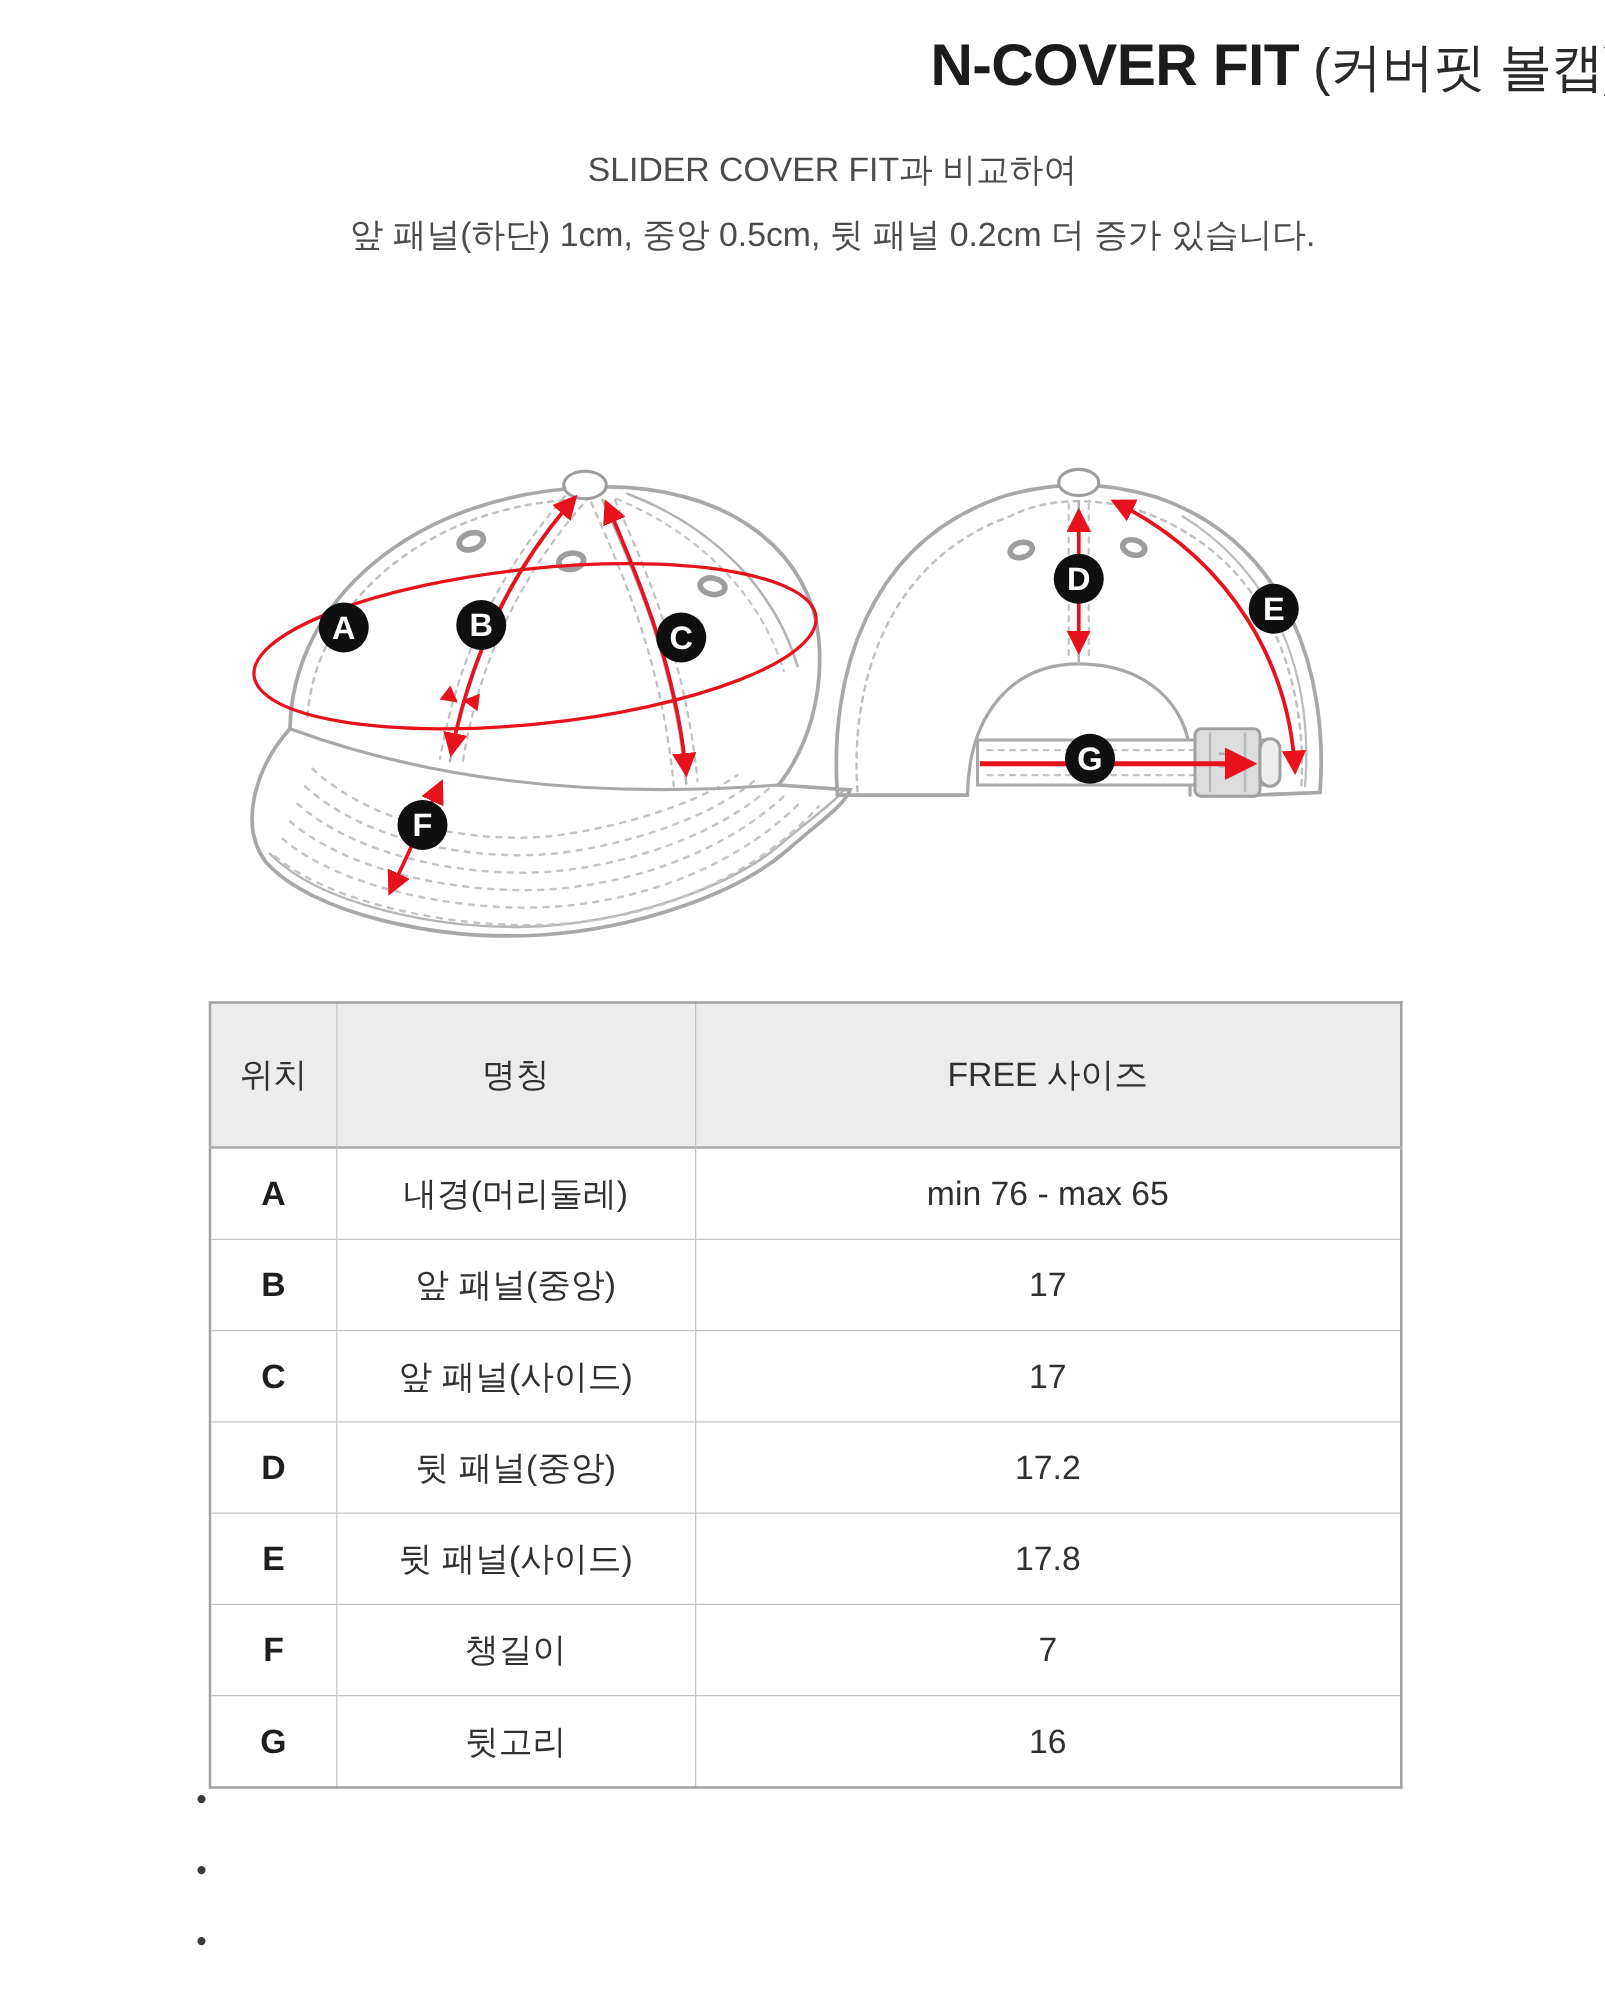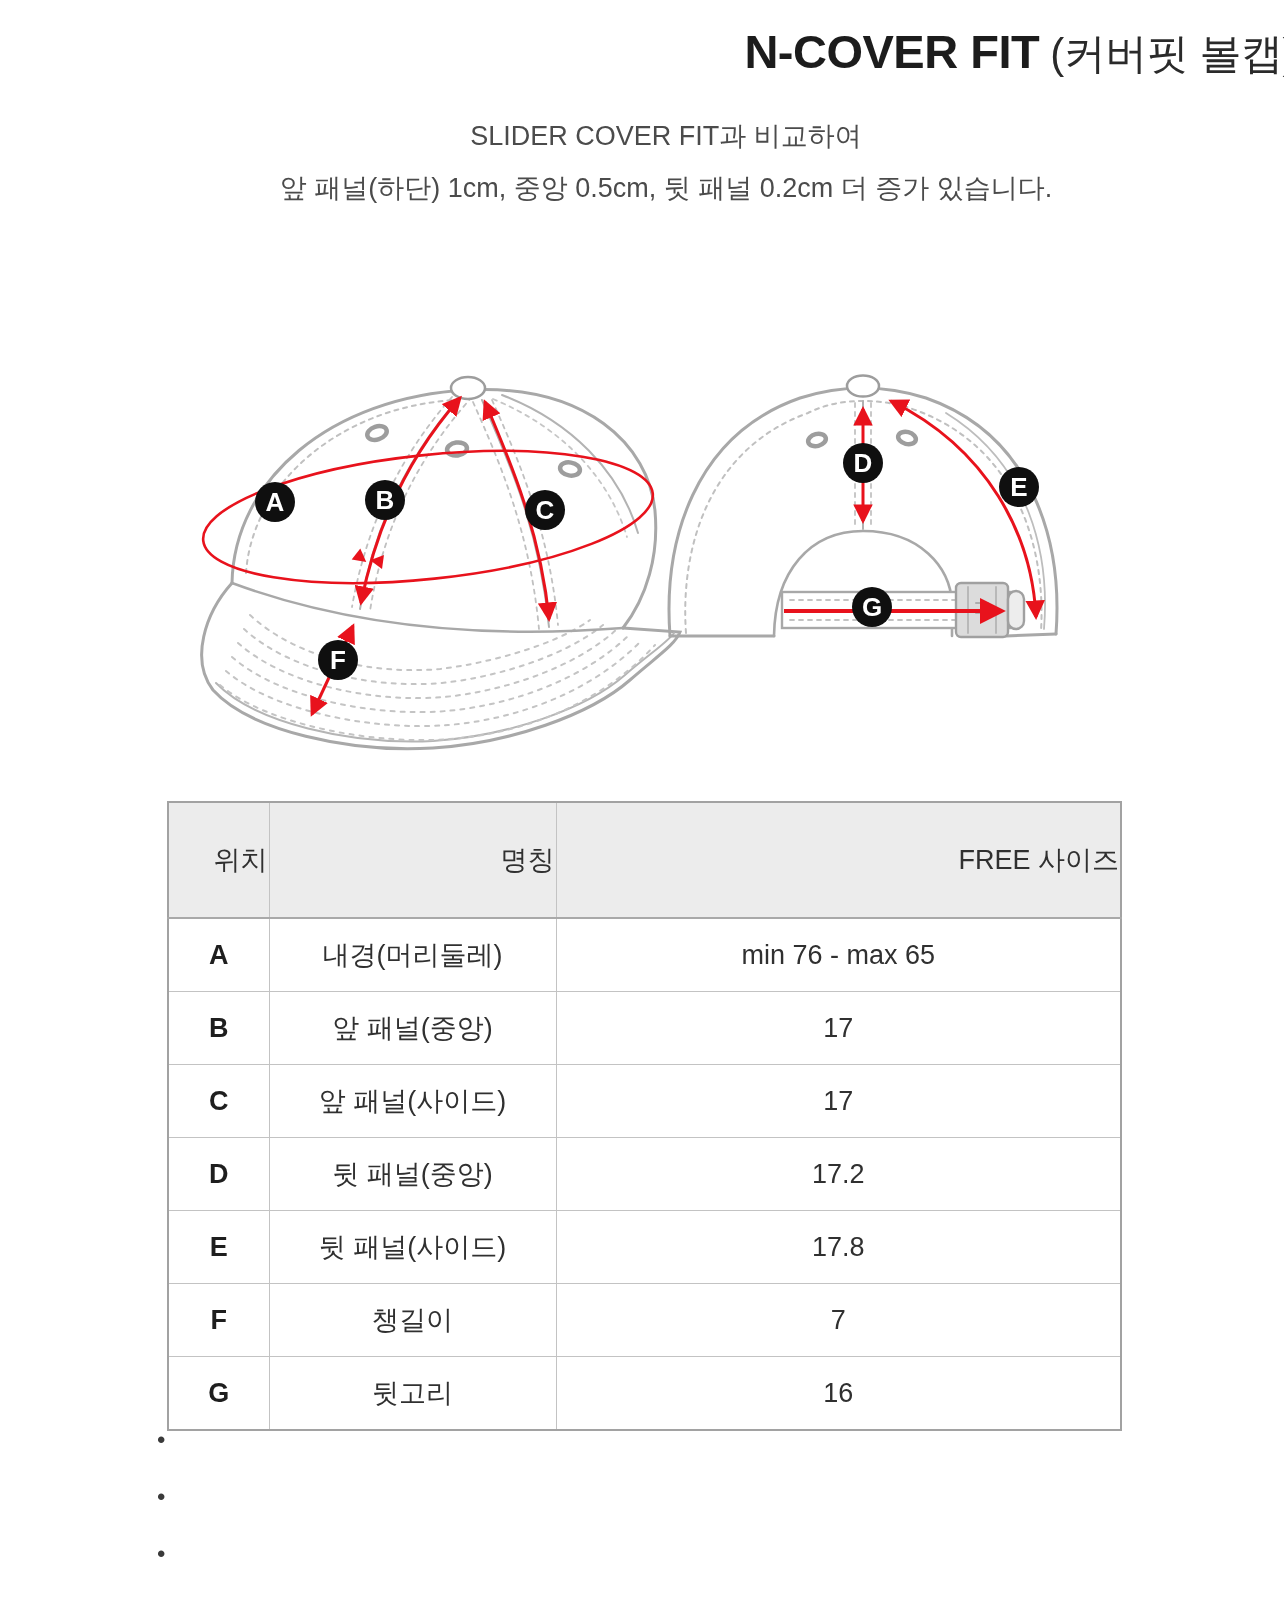--- a/index.html
+++ b/index.html
@@ -25,21 +25,21 @@
   
   table.size{
     position:absolute;left:167px;top:801px;width:953px;
     border-collapse:collapse;table-layout:fixed;
     font-size:27px;color:#303030;
   }
   table.size,table.size th,table.size td{border:1px solid #c3c3c3;}
   table.size{border:2px solid #a2a2a2;}
   table.size th{
     background:#ececec;height:112px;font-weight:400;
-    border-bottom:2px solid #a9a9a9;text-align:right;vertical-align:middle;
+    border-bottom:2px solid #a9a9a9;text-align:center;vertical-align:middle;
   }
   table.size td{height:70px;text-align:center;vertical-align:middle;background:#fff;}
   table.size td.pos{font-weight:700;color:#1e1e1e;}
   
   .notes{position:absolute;left:157px;top:1425px;width:1000px;}
   .note{
     font-size:26px;color:#474747;line-height:30px;margin-bottom:27px;
     display:flex;align-items:flex-start;
   }
   .note .bullet{

